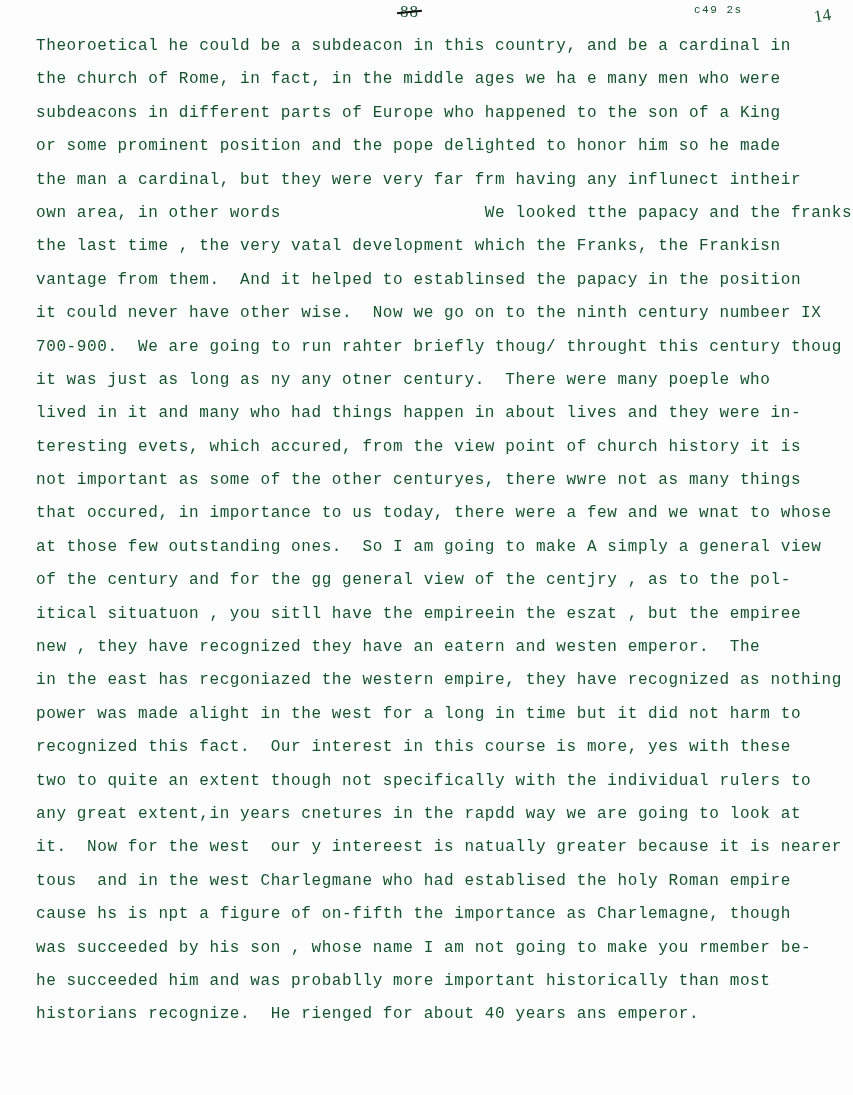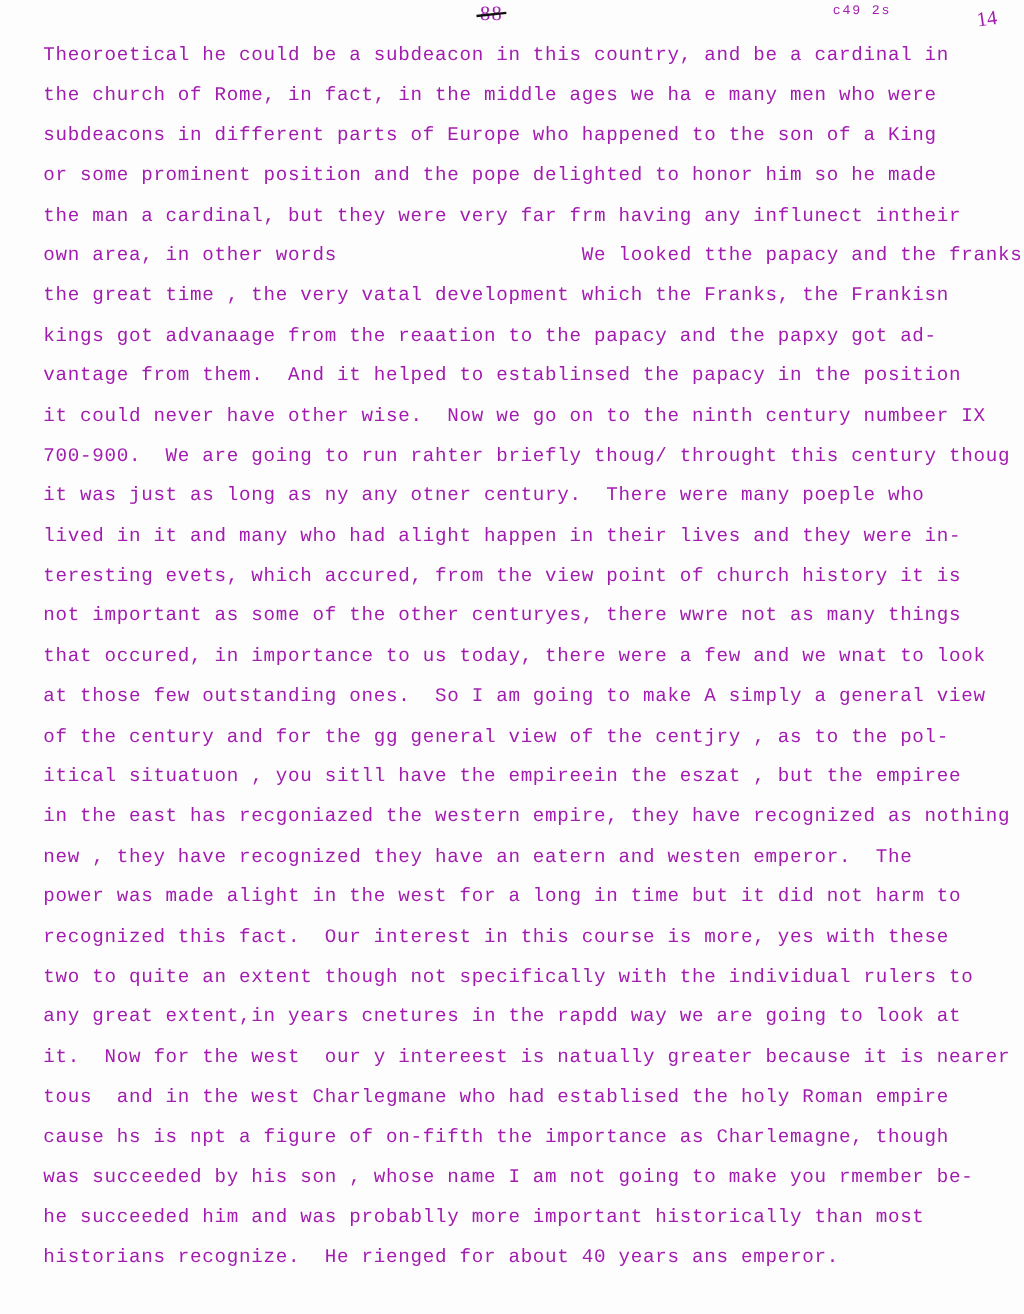--- a/index.html
+++ b/index.html
@@ -6,21 +6,21 @@
     margin: 0;
     padding: 0;
     background: #ffffff;
   }
   .page {
     position: relative;
     width: 853px;
     height: 1095px;
     background: #fdfdfd;
     font-family: "Liberation Mono", "DejaVu Sans Mono", monospace;
-    color: #a21caf;
+    color: #14532d;
     overflow: hidden;
   }
   .header-row {
     position: absolute;
     top: 0px;
     left: 0px;
     width: 853px;
     height: 34px;
   }
   .hdr-center {
@@ -86,35 +86,34 @@
     <div class="hdr-corner">14</div>
   </div>
 
   <div class="body-text">
     <div class="line">Theoroetical he could be a subdeacon in this country, and be a cardinal in</div>
     <div class="line">the church of Rome, in fact, in the middle ages we ha e many men who were</div>
     <div class="line">subdeacons in different parts of Europe who happened to the son of a King</div>
     <div class="line">or some prominent position and the pope delighted to honor him so he made</div>
     <div class="line">the man a cardinal, but they were very far frm having any influnect intheir</div>
     <div class="line">own area, in other words                    We looked tthe papacy and the franks</div>
-    <div class="line">the great time , the very vatal development which the Franks, the Frankisn</div>
-    <div class="line">kings got advanaage from the reaation to the papacy and the papxy got ad-</div>
+    <div class="line">the last time , the very vatal development which the Franks, the Frankisn</div>
     <div class="line">vantage from them.  And it helped to establinsed the papacy in the position</div>
     <div class="line">it could never have other wise.  Now we go on to the ninth century numbeer IX</div>
     <div class="line">700-900.  We are going to run rahter briefly thoug/ throught this century thoug</div>
     <div class="line">it was just as long as ny any otner century.  There were many poeple who</div>
-    <div class="line">lived in it and many who had alight happen in their lives and they were in-</div>
+    <div class="line">lived in it and many who had things happen in about lives and they were in-</div>
     <div class="line">teresting evets, which accured, from the view point of church history it is</div>
     <div class="line">not important as some of the other centuryes, there wwre not as many things</div>
-    <div class="line">that occured, in importance to us today, there were a few and we wnat to look</div>
+    <div class="line">that occured, in importance to us today, there were a few and we wnat to whose</div>
     <div class="line">at those few outstanding ones.  So I am going to make A simply a general view</div>
     <div class="line">of the century and for the gg general view of the centjry , as to the pol-</div>
     <div class="line">itical situatuon , you sitll have the empireein the eszat , but the empiree</div>
+    <div class="line">new , they have recognized they have an eatern and westen emperor.  The</div>
     <div class="line">in the east has recgoniazed the western empire, they have recognized as nothing</div>
-    <div class="line">new , they have recognized they have an eatern and westen emperor.  The</div>
     <div class="line">power was made alight in the west for a long in time but it did not harm to</div>
     <div class="line">recognized this fact.  Our interest in this course is more, yes with these</div>
     <div class="line">two to quite an extent though not specifically with the individual rulers to</div>
     <div class="line">any great extent,in years cnetures in the rapdd way we are going to look at</div>
     <div class="line">it.  Now for the west  our y intereest is natually greater because it is nearer</div>
     <div class="line">tous  and in the west Charlegmane who had establised the holy Roman empire</div>
     <div class="line">cause hs is npt a figure of on-fifth the importance as Charlemagne, though</div>
     <div class="line">was succeeded by his son , whose name I am not going to make you rmember be-</div>
     <div class="line">he succeeded him and was probablly more important historically than most</div>
     <div class="line">historians recognize.  He rienged for about 40 years ans emperor.</div>

